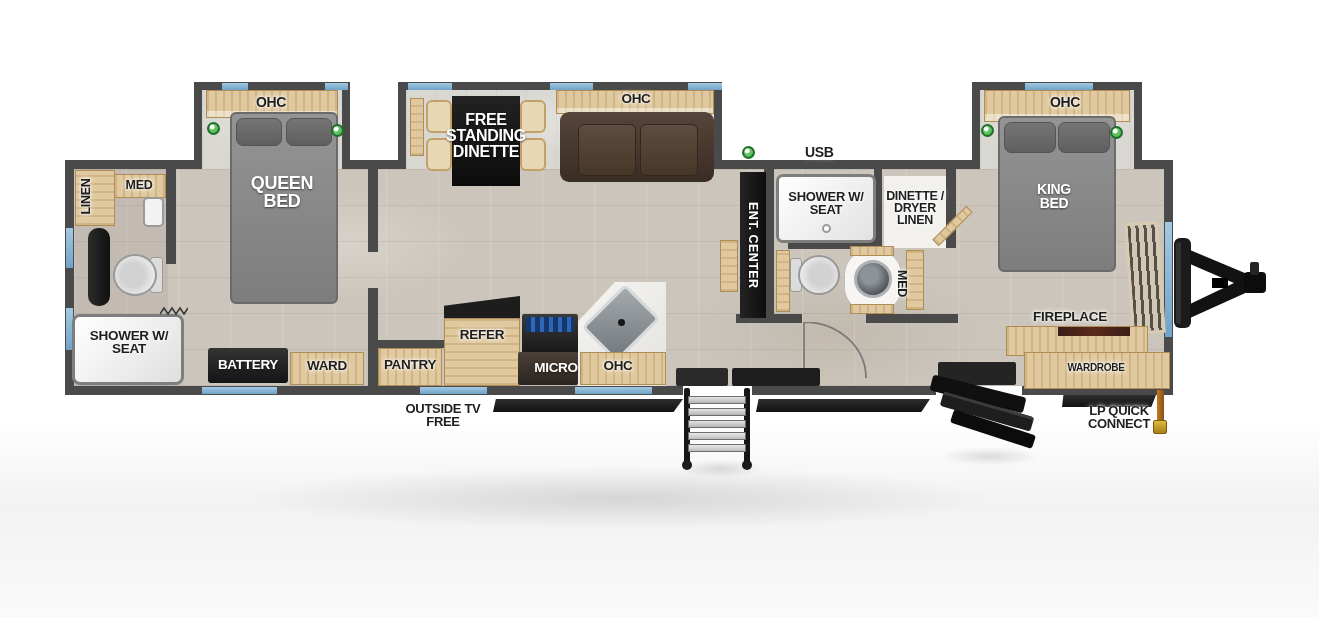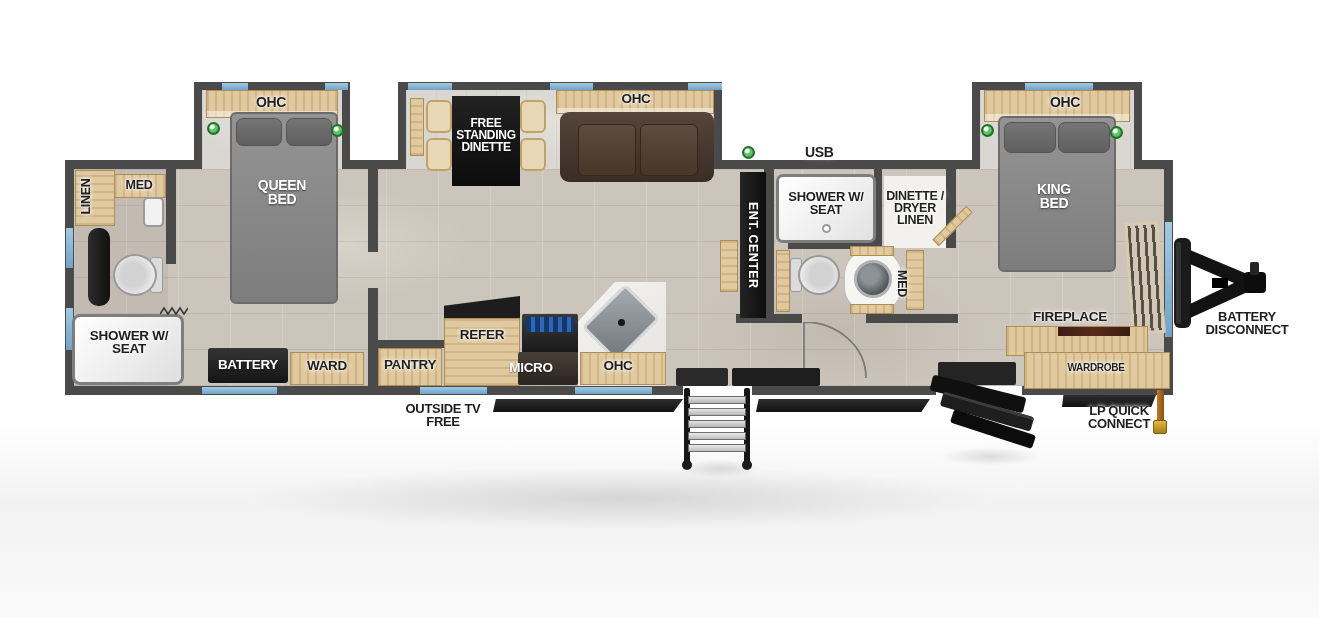--- a/index.html
+++ b/index.html
@@ -99,51 +99,51 @@
   <div class="lbl" style="left:88px;top:326px;width:82px;height:32px;font-size:13.5px;">SHOWER W/ SEAT</div>
   <svg class="abs" style="left:160px;top:306px;width:28px;height:10px;" viewBox="0 0 28 10">
       <polyline points="0,8 4,2 8,8 12,2 16,8 20,2 24,8 28,2" fill="none" stroke="#3c3c3c" stroke-width="1.6"></polyline>
     </svg>
 
   <div class="abs wood" style="left:206px;top:90px;width:132px;height:28px;border:1px solid #b08d55;box-shadow:inset 0 -6px 0 rgba(255,255,255,.45);"></div>
   <div class="lbl" style="left:231px;top:95px;width:80px;height:16px;font-size:14px;">OHC</div>
   <div class="bed" style="left:230px;top:112px;width:104px;height:188px;"></div>
   <div class="pillow" style="left:236px;top:118px;width:44px;height:26px;"></div>
   <div class="pillow" style="left:286px;top:118px;width:44px;height:26px;"></div>
-  <div class="lbl lblw" style="left:250px;top:176px;width:64px;height:34px;font-size:14px;">QUEEN BED</div>
+  <div class="lbl lblw" style="left:250px;top:176px;width:64px;height:34px;font-size:18px;">QUEEN BED</div>
   <div class="dot" style="left:207px;top:122px;"></div>
   <div class="dot" style="left:331px;top:124px;"></div>
   <div class="abs" style="left:208px;top:348px;width:80px;height:35px;background:linear-gradient(180deg,#343434,#141414);border-radius:3px;"></div>
   <div class="lbl lblw" style="left:210px;top:356px;width:76px;height:17px;font-size:13.5px;">BATTERY</div>
   <div class="abs wood" style="left:290px;top:352px;width:74px;height:33px;border:1px solid #b08d55;"></div>
   <div class="lbl" style="left:294px;top:357px;width:66px;height:17px;font-size:13.5px;">WARD</div>
 
   <div class="abs wood" style="left:378px;top:348px;width:64px;height:38px;border:1px solid #b08d55;"></div>
   <div class="lbl" style="left:380px;top:356px;width:60px;height:17px;font-size:13.5px;">PANTRY</div>
   <div class="abs" style="left:444px;top:296px;width:76px;height:28px;background:#1d1d1d;clip-path:polygon(0 35%,100% 0,100% 100%,0 100%);"></div>
   <div class="abs woodv" style="left:444px;top:318px;width:76px;height:68px;border:1px solid #b08d55;"></div>
   <div class="lbl" style="left:448px;top:326px;width:68px;height:17px;font-size:13.5px;">REFER</div>
   <div class="abs" style="left:522px;top:314px;width:56px;height:40px;background:linear-gradient(180deg,#3a3a3a,#181818);border-radius:2px;"></div>
   <div class="abs" style="left:526px;top:317px;width:48px;height:15px;background:repeating-linear-gradient(90deg,#14386e 0 5px,#2f66b5 5px 9px);border-radius:2px;"></div>
   <div class="abs" style="left:518px;top:352px;width:60px;height:33px;background:linear-gradient(180deg,#4a4039,#2b241f);border-radius:2px;"></div>
-  <div class="lbl lblw" style="left:503px;top:359px;width:56px;height:17px;font-size:13.5px;">MICRO</div>
+  <div class="lbl lblw" style="left:528px;top:359px;width:56px;height:17px;font-size:13.5px;">MICRO</div>
   <div class="abs" style="left:578px;top:282px;width:88px;height:104px;background:linear-gradient(135deg,#f6f5f2,#e4e2dd);clip-path:polygon(42% 0,100% 0,100% 100%,0 100%,0 38%);"></div>
   <div class="abs" style="left:596px;top:292px;width:50px;height:62px;transform:rotate(45deg);background:linear-gradient(135deg,#a4aaae,#71777b);border:3px solid #d7dadc;border-radius:6px;"></div>
   <div class="abs" style="left:618px;top:319px;width:7px;height:7px;background:#161616;border-radius:50%;"></div>
   <div class="abs wood" style="left:580px;top:352px;width:86px;height:33px;border:1px solid #b08d55;"></div>
   <div class="lbl" style="left:576px;top:357px;width:84px;height:17px;font-size:13.5px;">OHC</div>
   <div class="abs woodv" style="left:720px;top:240px;width:18px;height:52px;border:1px solid #b08d55;"></div>
 
   <div class="abs woodv" style="left:410px;top:98px;width:14px;height:58px;border:1px solid #b08d55;"></div>
   <div class="abs" style="left:426px;top:100px;width:26px;height:33px;background:#e8d7b4;border:2px solid #c2a169;border-radius:6px;"></div>
   <div class="abs" style="left:426px;top:138px;width:26px;height:33px;background:#e8d7b4;border:2px solid #c2a169;border-radius:6px;"></div>
   <div class="abs" style="left:520px;top:100px;width:26px;height:33px;background:#e8d7b4;border:2px solid #c2a169;border-radius:6px;"></div>
   <div class="abs" style="left:520px;top:138px;width:26px;height:33px;background:#e8d7b4;border:2px solid #c2a169;border-radius:6px;"></div>
   <div class="abs" style="left:452px;top:96px;width:68px;height:90px;background:linear-gradient(180deg,#222,#0c0c0c);"></div>
-  <div class="lbl lblw" style="left:454px;top:108px;width:64px;height:56px;font-size:12px;text-align:center;">FREE STANDING DINETTE</div>
+  <div class="lbl lblw" style="left:454px;top:108px;width:64px;height:56px;font-size:16px;text-align:center;">FREE STANDING DINETTE</div>
   <div class="abs wood" style="left:556px;top:90px;width:158px;height:24px;border:1px solid #b08d55;box-shadow:inset 0 -5px 0 rgba(255,255,255,.45);"></div>
   <div class="lbl" style="left:596px;top:91px;width:80px;height:16px;font-size:13.5px;">OHC</div>
   <div class="abs" style="left:560px;top:112px;width:154px;height:70px;background:linear-gradient(180deg,#55453a,#3a2d24);border-radius:9px;"></div>
   <div class="abs" style="left:578px;top:124px;width:58px;height:52px;background:linear-gradient(180deg,#5d4c3f,#463729);border-radius:6px;border:1px solid #32261d;"></div>
   <div class="abs" style="left:640px;top:124px;width:58px;height:52px;background:linear-gradient(180deg,#5d4c3f,#463729);border-radius:6px;border:1px solid #32261d;"></div>
 
   <div class="abs" style="left:740px;top:172px;width:26px;height:146px;background:linear-gradient(90deg,#232323,#0e0e0e);"></div>
   <div class="lbl lblw vert" style="left:740px;top:176px;width:26px;height:138px;font-size:12.5px;letter-spacing:.4px;">ENT. CENTER</div>
   <div class="dot" style="left:742px;top:146px;"></div>
   <div class="lbl" style="left:805px;top:145px;width:36px;height:16px;font-size:14px;justify-content:flex-start;">USB</div>
@@ -183,21 +183,20 @@
   <div class="lbl" style="left:1050px;top:359px;width:92px;height:18px;font-size:10px;">WARDROBE</div>
 
   <svg class="abs" style="left:1172px;top:232px;width:100px;height:102px;" viewBox="0 0 100 102">
     <rect x="2" y="6" width="17" height="90" rx="6" fill="#1b1b1b"></rect>
     <rect x="4" y="10" width="5" height="82" rx="2" fill="#333"></rect>
     <polygon points="18,18 80,44 80,58 18,86 18,72 62,51 18,32" fill="#121212"></polygon>
     <rect x="40" y="46" width="16" height="10" fill="#000"></rect>
     <rect x="72" y="40" width="22" height="21" rx="4" fill="#0c0c0c"></rect>
     <rect x="78" y="30" width="9" height="13" rx="2" fill="#242424"></rect>
   </svg>
-  <div class="lbl" style="left:1196px;top:306px;width:102px;height:36px;font-size:13px;">BATTERY DISCONNECT</div>
 
   <div class="abs" style="left:676px;top:368px;width:52px;height:18px;background:#2a2a2a;border-radius:2px;"></div>
   <div class="abs" style="left:732px;top:368px;width:88px;height:18px;background:#1e1e1e;border-radius:2px;"></div>
   <div class="abs" style="left:938px;top:362px;width:78px;height:23px;background:#242424;border-radius:2px;"></div>
   <div class="awn" style="left:493px;top:399px;width:190px;height:13px;"></div>
   <div class="awn" style="left:756px;top:399px;width:174px;height:13px;"></div>
   <div class="awn" style="left:1062px;top:395px;width:94px;height:12px;"></div>
   <div class="shadow" style="left:90px;top:462px;width:1060px;height:90px;"></div>
   <div class="shadow" style="left:660px;top:458px;width:120px;height:26px;"></div>
   <div class="shadow" style="left:920px;top:446px;width:140px;height:26px;"></div>

